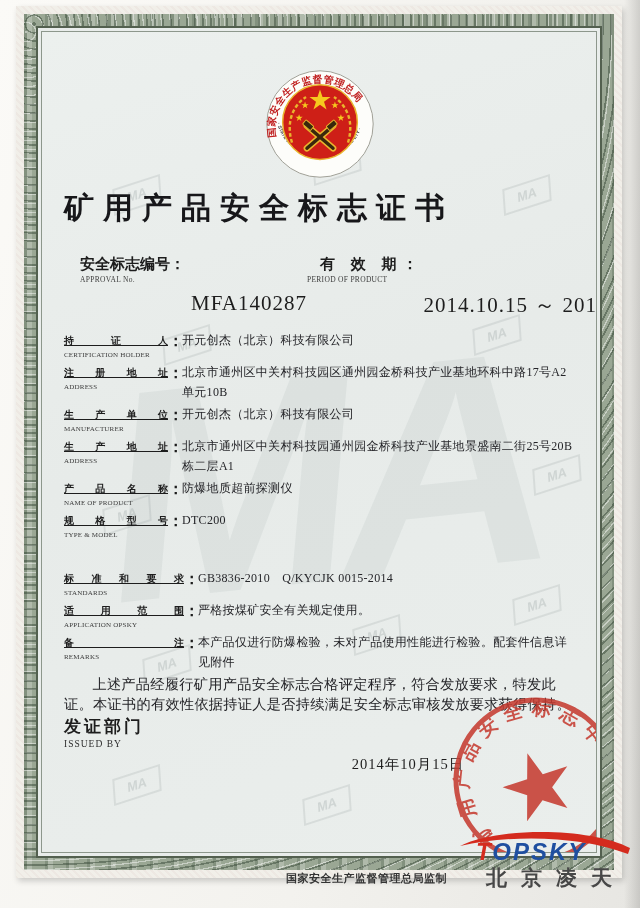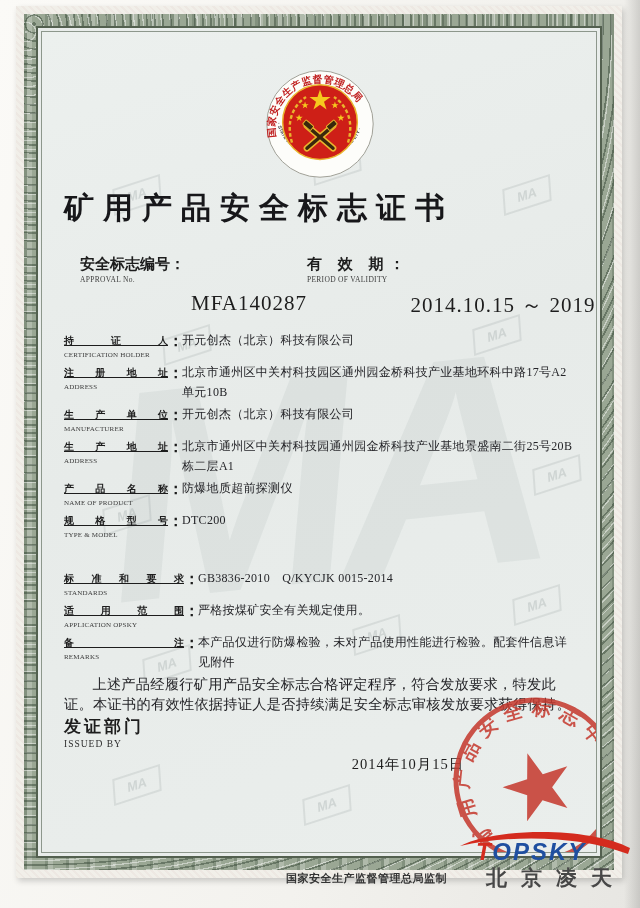--- a/index.html
+++ b/index.html
@@ -162,22 +162,22 @@
         <div class="approval-row">
           <div class="ap-block ap-left">
             <div>
               <span class="ap-cn">安全标志编号</span><span class="ap-cn">：</span>
               <div class="ap-en">APPROVAL No.</div>
             </div>
             <span class="ap-val">MFA140287</span>
           </div>
           <div class="ap-block">
             <div>
-              <span class="ap-cn" style="letter-spacing:6px;">有 效 期</span><span class="ap-cn">：</span>
-              <div class="ap-en">PERIOD OF VALIDITY</div>
+              <span class="ap-cn" style="letter-spacing:6px;margin-left:13px;">有 效 期</span><span class="ap-cn">：</span>
+              <div class="ap-en">PERIOD OF PRODUCT</div>
             </div>
             <span class="ap-val">2014.10.15 ～ 2019.10.15</span>
           </div>
         </div>
 
         <div class="fields">
 
           <div class="frow">
             <div class="lblk">
                 <div class="lcn">持 证 人</div>

